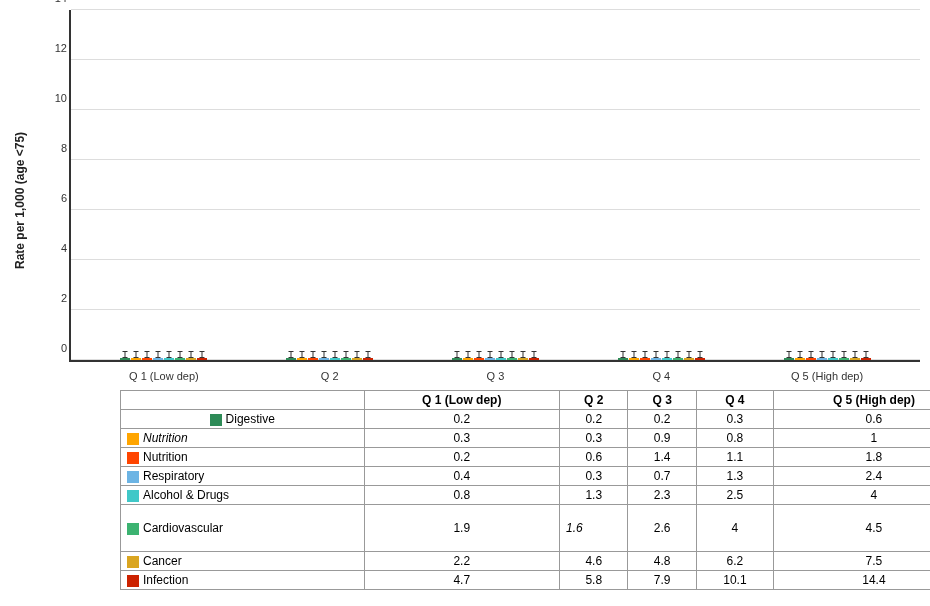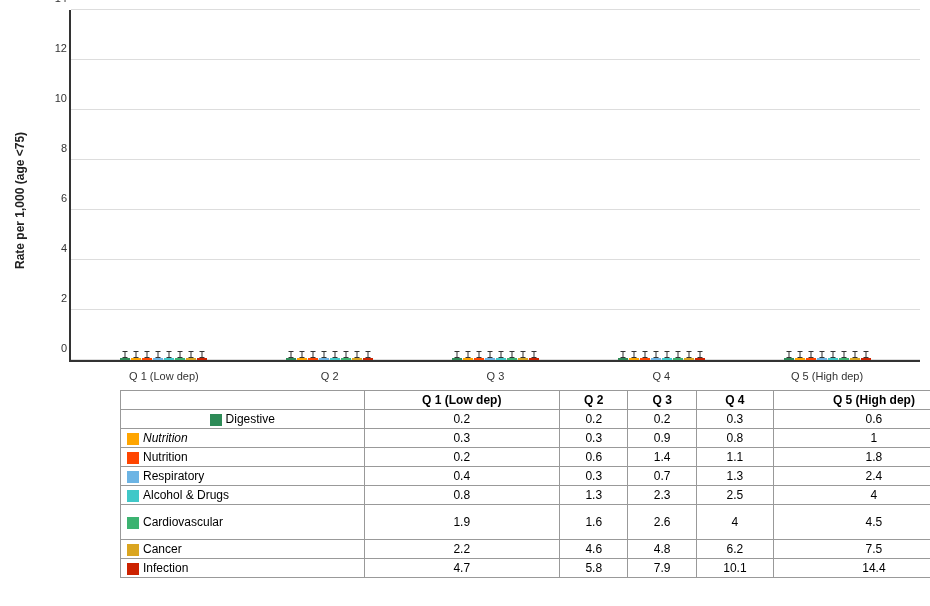--- a/index.html
+++ b/index.html
@@ -452,21 +452,21 @@
             <td style="border: 1px solid rgb(153, 153, 153); padding: 2px 6px; text-align: left;"><span class="legend-swatch" style="background-color: rgb(64, 200, 200);"></span><span>Alcohol &amp; Drugs</span></td>
             <td style="border: 1px solid rgb(153, 153, 153); padding: 2px 6px; text-align: center;">0.8</td>
             <td style="border: 1px solid rgb(153, 153, 153); padding: 2px 6px; text-align: center;">1.3</td>
             <td style="border: 1px solid rgb(153, 153, 153); padding: 2px 6px; text-align: center;">2.3</td>
             <td style="border: 1px solid rgb(153, 153, 153); padding: 2px 6px; text-align: center;">2.5</td>
             <td style="border: 1px solid rgb(153, 153, 153); padding: 2px 6px; text-align: center;">4</td>
           </tr>
           <tr>
             <td style="border: 1px solid rgb(153, 153, 153); padding: 2px 6px; text-align: left;"><span class="legend-swatch" style="background-color: rgb(60, 179, 113);"></span><span>Cardiovascular</span></td>
             <td style="border: 1px solid rgb(153, 153, 153); padding: 2px 6px; text-align: center;">1.9</td>
-            <td style="border: 1px solid rgb(153, 153, 153); padding: 10px 6px; text-align: center;">1.6</td>
+            <td style="border: 1px solid rgb(153, 153, 153); padding: 16px 6px; text-align: left; font-style: italic;">1.6</td>
             <td style="border: 1px solid rgb(153, 153, 153); padding: 2px 6px; text-align: center;">2.6</td>
             <td style="border: 1px solid rgb(153, 153, 153); padding: 2px 6px; text-align: center;">4</td>
             <td style="border: 1px solid rgb(153, 153, 153); padding: 2px 6px; text-align: center;">4.5</td>
           </tr>
           <tr>
             <td style="border: 1px solid rgb(153, 153, 153); padding: 2px 6px; text-align: left;"><span class="legend-swatch" style="background-color: rgb(218, 165, 32);"></span><span>Cancer</span></td>
             <td style="border: 1px solid rgb(153, 153, 153); padding: 2px 6px; text-align: center;">2.2</td>
             <td style="border: 1px solid rgb(153, 153, 153); padding: 2px 6px; text-align: center;">4.6</td>
             <td style="border: 1px solid rgb(153, 153, 153); padding: 2px 6px; text-align: center;">4.8</td>
             <td style="border: 1px solid rgb(153, 153, 153); padding: 2px 6px; text-align: center;">6.2</td>

